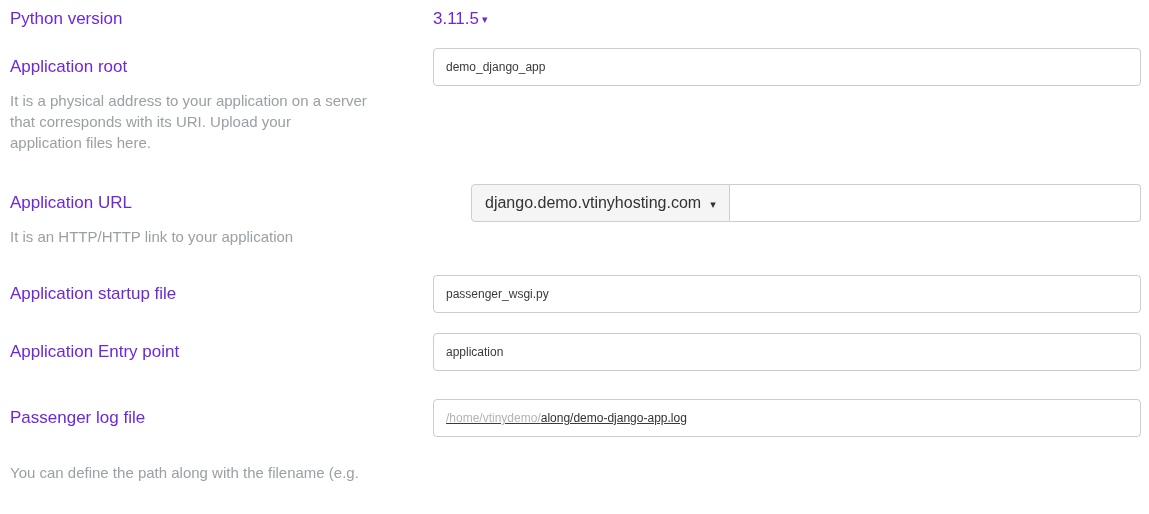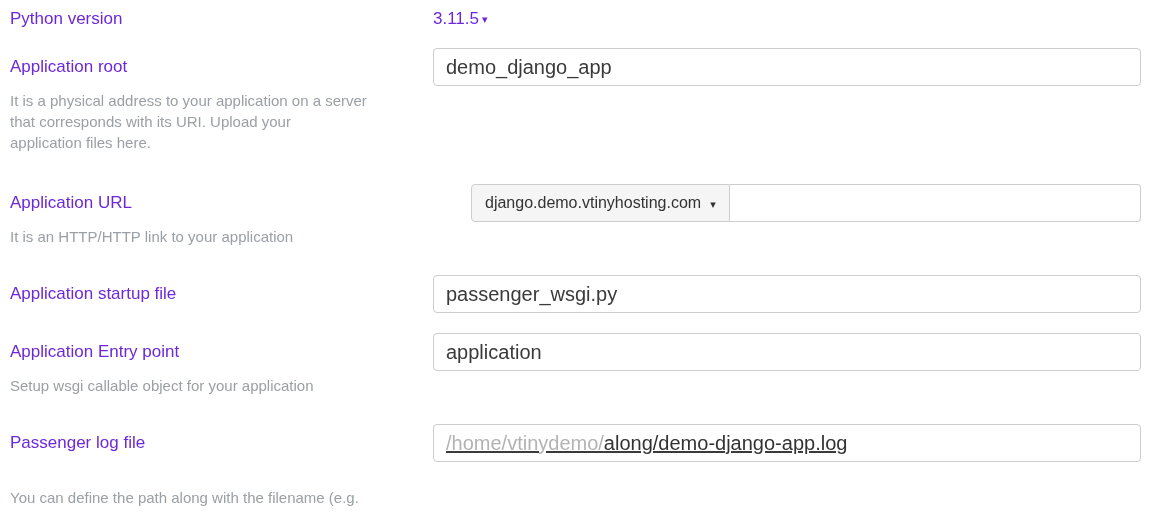--- a/index.html
+++ b/index.html
@@ -40,21 +40,21 @@
     padding-right: 20px;
   }
   .help .help-line { display: block; }
 
   .text-input {
     width: 100%;
     height: 38px;
     border: 1px solid #cdcdcd;
     border-radius: 4px;
     padding: 0 12px;
-    font-size: 20px;
+    font-size: 12px;
     color: #3a3a3a;
     font-family: inherit;
     background: #ffffff;
     outline: none;
     display: block;
   }
 
   .version-link {
     display: inline-flex;
     align-items: center;
@@ -147,21 +147,20 @@
   <div class="row row-startup row-with-input">
     <div>
       <div class="label">Application startup file</div>
     </div>
     <input class="text-input" type="text" value="passenger_wsgi.py" style="">
   </div>
 
   <div class="row row-entry row-with-input">
     <div>
       <div class="label">Application Entry point</div>
-      <div class="help">Setup wsgi callable object for your application</div>
     </div>
     <input class="text-input" type="text" value="application" style="">
   </div>
 
   <div class="row row-log row-with-input">
     <div>
       <div class="label">Passenger log file</div>
       <div class="help">
         <span class="help-line">You can define the path along with the filename (e.g.</span>
         

